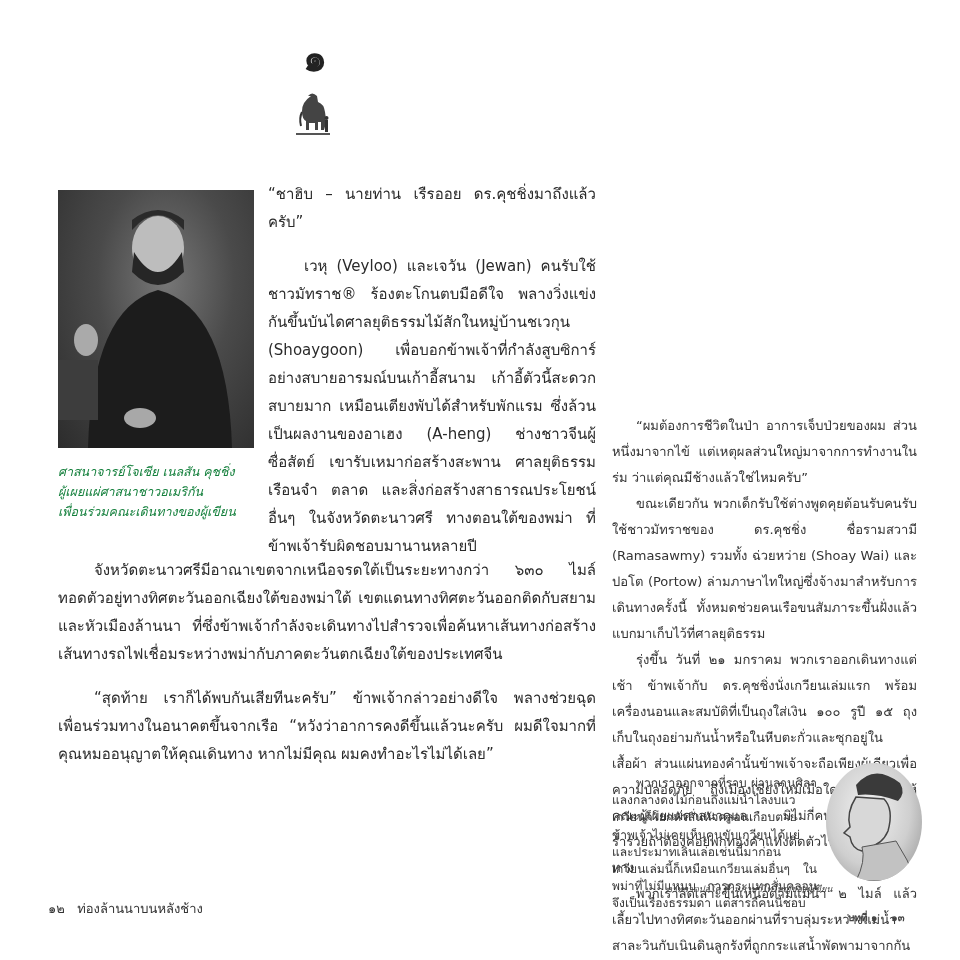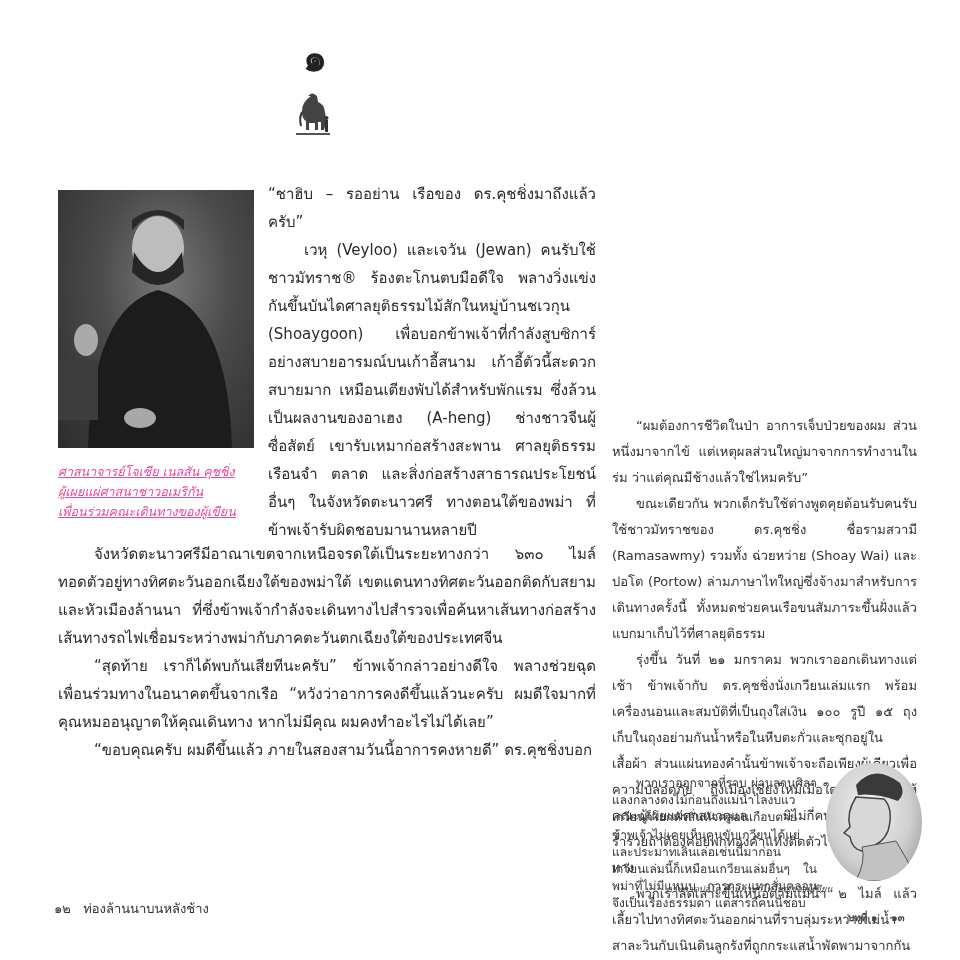--- a/index.html
+++ b/index.html
@@ -18,37 +18,37 @@
   .chapter-emblem { left: 292px; top: 90px; width: 40px; height: 48px; }
 
   
   .portrait {
     left: 58px; top: 190px; width: 196px; height: 258px;
     background: radial-gradient(ellipse at 55% 35%, #777 0%, #4a4a4a 45%, #2c2c2c 100%);
     overflow: hidden;
   }
   .caption-left {
     left: 58px; top: 462px; width: 210px;
-    font-size: 12.5px; line-height: 20px; font-style: italic; color: #ec4899; text-decoration: underline;
+    font-size: 12.5px; line-height: 20px; font-style: italic; color: #15803d;
   }
 
   
   .body-narrow {
     left: 268px; top: 180px; width: 328px;
     font-size: 15px; line-height: 28px; color: #2a2a2a;
   }
   .body-wide {
     left: 58px; top: 540px; width: 538px;
     font-size: 15px; line-height: 28px; color: #2a2a2a;
   }
   .para { margin: 0; text-align: justify; }
-  .indent { text-indent: 36px; }
+  .indent { text-indent: 36px; margin-top: 16px; }
 
   .footer-left {
-    left: 54px; top: 898px; font-size: 13px; color: #333;
+    left: 48px; top: 898px; font-size: 13px; color: #333;
   }
 
   
   .right-col {
     left: 612px; top: 413px; width: 305px;
     font-size: 13px; line-height: 26px; color: #333;
   }
   .right-col .para { text-indent: 24px; }
   .right-bottom {
     left: 612px; top: 775px; width: 205px;
@@ -92,28 +92,27 @@
     <ellipse cx="82" cy="228" rx="16" ry="10" fill="#a8a8a8"></ellipse>
   </svg>
 </div>
 <div class="abs caption-left">
   <div>ศาสนาจารย์โจเซีย เนลสัน คุชชิ่ง</div>
   <div>ผู้เผยแผ่ศาสนาชาวอเมริกัน</div>
   <div>เพื่อนร่วมคณะเดินทางของผู้เขียน</div>
 </div>
 
 <div class="abs body-narrow">
-  <p class="para">“ชาฮิบ – รออย่าน เรือของ ดร.คุชชิ่งมาถึงแล้วครับ”</p>
+  <p class="para">“ชาฮิบ – นายท่าน เรืรออย ดร.คุชชิ่งมาถึงแล้วครับ”</p>
   <p class="para indent">เวหุ (Veyloo) และเจวัน (Jewan) คนรับใช้ชาวมัทราช® ร้องตะโกนตบมือดีใจ พลางวิ่งแข่งกันขึ้นบันไดศาลยุติธรรมไม้สักในหมู่บ้านชเวกุน (Shoaygoon) เพื่อบอกข้าพเจ้าที่กำลังสูบซิการ์อย่างสบายอารมณ์บนเก้าอี้สนาม เก้าอี้ตัวนี้สะดวกสบายมาก เหมือนเตียงพับได้สำหรับพักแรม ซึ่งล้วนเป็นผลงานของอาเฮง (A-heng) ช่างชาวจีนผู้ซื่อสัตย์ เขารับเหมาก่อสร้างสะพาน ศาลยุติธรรม เรือนจำ ตลาด และสิ่งก่อสร้างสาธารณประโยชน์อื่นๆ ในจังหวัดตะนาวศรี ทางตอนใต้ของพม่า ที่ข้าพเจ้ารับผิดชอบมานานหลายปี</p>
 </div>
 
 <div class="abs body-wide">
   <p class="para indent">จังหวัดตะนาวศรีมีอาณาเขตจากเหนือจรดใต้เป็นระยะทางกว่า ๖๓๐ ไมล์ ทอดตัวอยู่ทางทิศตะวันออกเฉียงใต้ของพม่าใต้ เขตแดนทางทิศตะวันออกติดกับสยามและหัวเมืองล้านนา ที่ซึ่งข้าพเจ้ากำลังจะเดินทางไปสำรวจเพื่อค้นหาเส้นทางก่อสร้างเส้นทางรถไฟเชื่อมระหว่างพม่ากับภาคตะวันตกเฉียงใต้ของประเทศจีน</p>
   <p class="para indent">“สุดท้าย เราก็ได้พบกันเสียทีนะครับ” ข้าพเจ้ากล่าวอย่างดีใจ พลางช่วยฉุดเพื่อนร่วมทางในอนาคตขึ้นจากเรือ “หวังว่าอาการคงดีขึ้นแล้วนะครับ ผมดีใจมากที่คุณหมออนุญาตให้คุณเดินทาง หากไม่มีคุณ ผมคงทำอะไรไม่ได้เลย”</p>
-  <p class="para indent">“ขอบคุณครับ ผมดีขึ้นแล้ว ภายในสองสามวันนี้อาการคงหายดี” ดร.คุชชิ่งบอก</p>
 </div>
 
 <div class="abs footer-left">
   <span>๑๒</span>
   &nbsp;
   <span>ท่องล้านนาบนหลังช้าง</span>
 </div>
 
 <div class="abs right-col">
   <p class="para">“ผมต้องการชีวิตในป่า อาการเจ็บป่วยของผม ส่วนหนึ่งมาจากไข้ แต่เหตุผลส่วนใหญ่มาจากการทำงานในร่ม ว่าแต่คุณมีช้างแล้วใช่ไหมครับ”</p>

